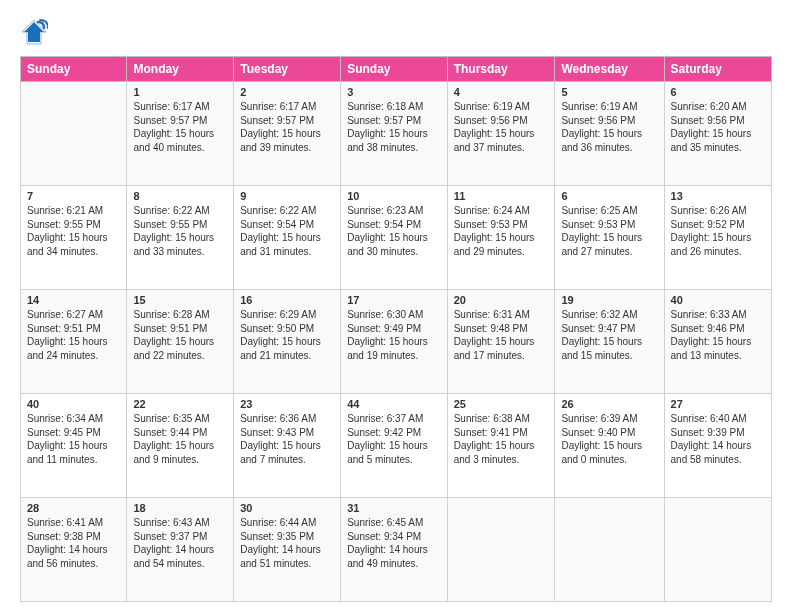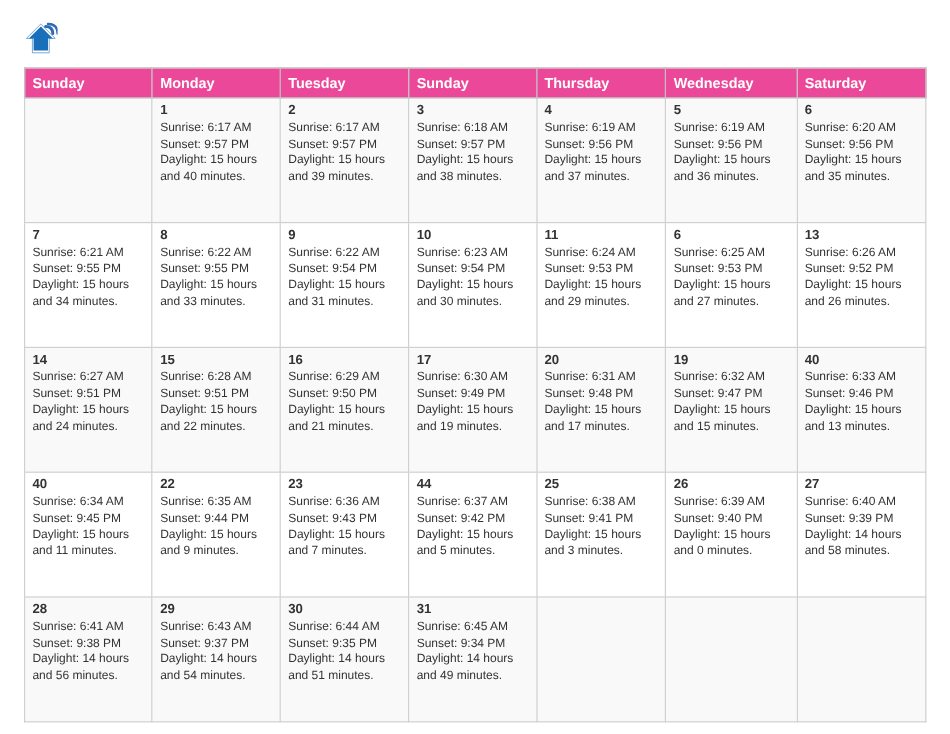--- a/index.html
+++ b/index.html
@@ -249,21 +249,21 @@
             <span class="day-num">27</span>
             <div class="cell-text">Sunrise: 6:40 AM<br>Sunset: 9:39 PM<br>Daylight: 14 hours<br>and 58 minutes.</div>
           </td>
         </tr>
         <tr>
           <td>
             <span class="day-num">28</span>
             <div class="cell-text">Sunrise: 6:41 AM<br>Sunset: 9:38 PM<br>Daylight: 14 hours<br>and 56 minutes.</div>
           </td>
           <td>
-            <span class="day-num">29</span>
+            <span class="day-num">18</span>
             <div class="cell-text">Sunrise: 6:43 AM<br>Sunset: 9:37 PM<br>Daylight: 14 hours<br>and 54 minutes.</div>
           </td>
           <td>
             <span class="day-num">30</span>
             <div class="cell-text">Sunrise: 6:44 AM<br>Sunset: 9:35 PM<br>Daylight: 14 hours<br>and 51 minutes.</div>
           </td>
           <td>
             <span class="day-num">31</span>
             <div class="cell-text">Sunrise: 6:45 AM<br>Sunset: 9:34 PM<br>Daylight: 14 hours<br>and 49 minutes.</div>
           </td>

